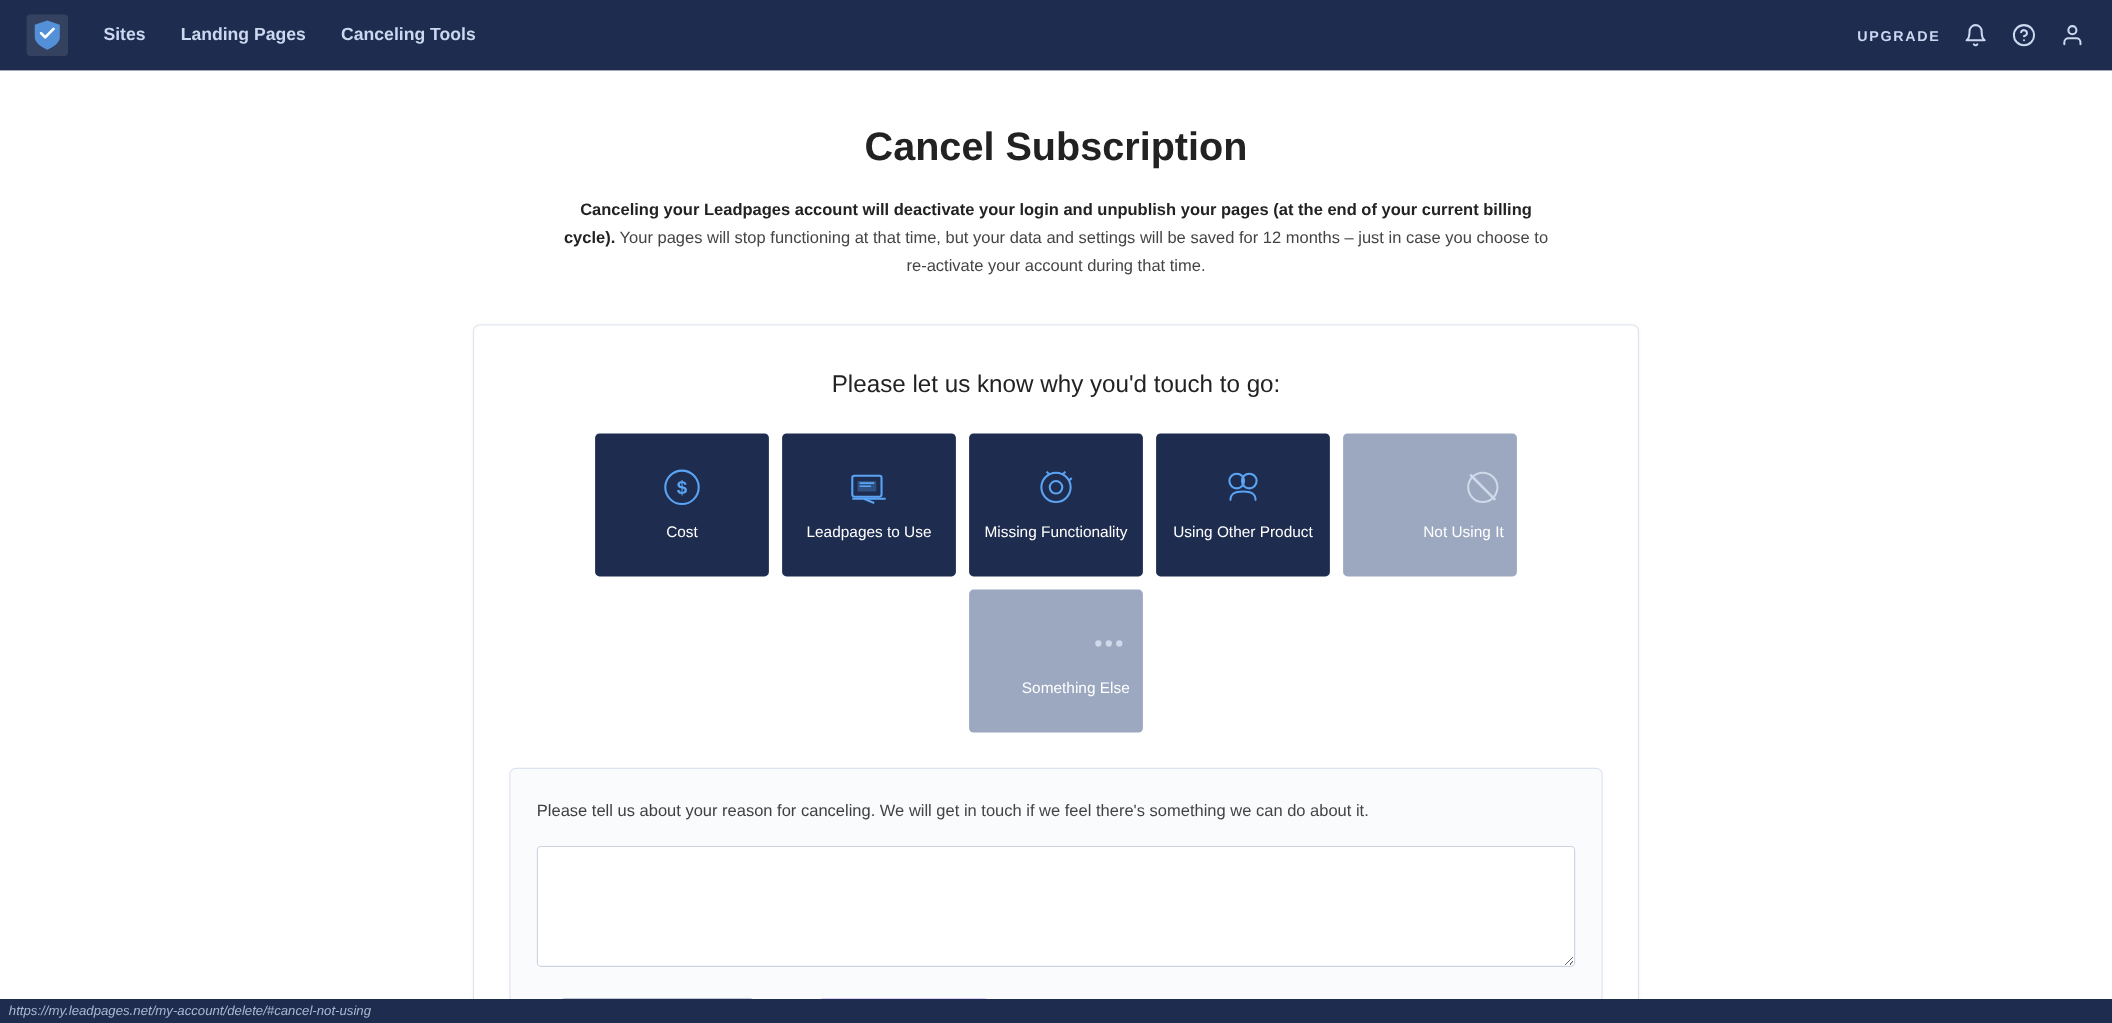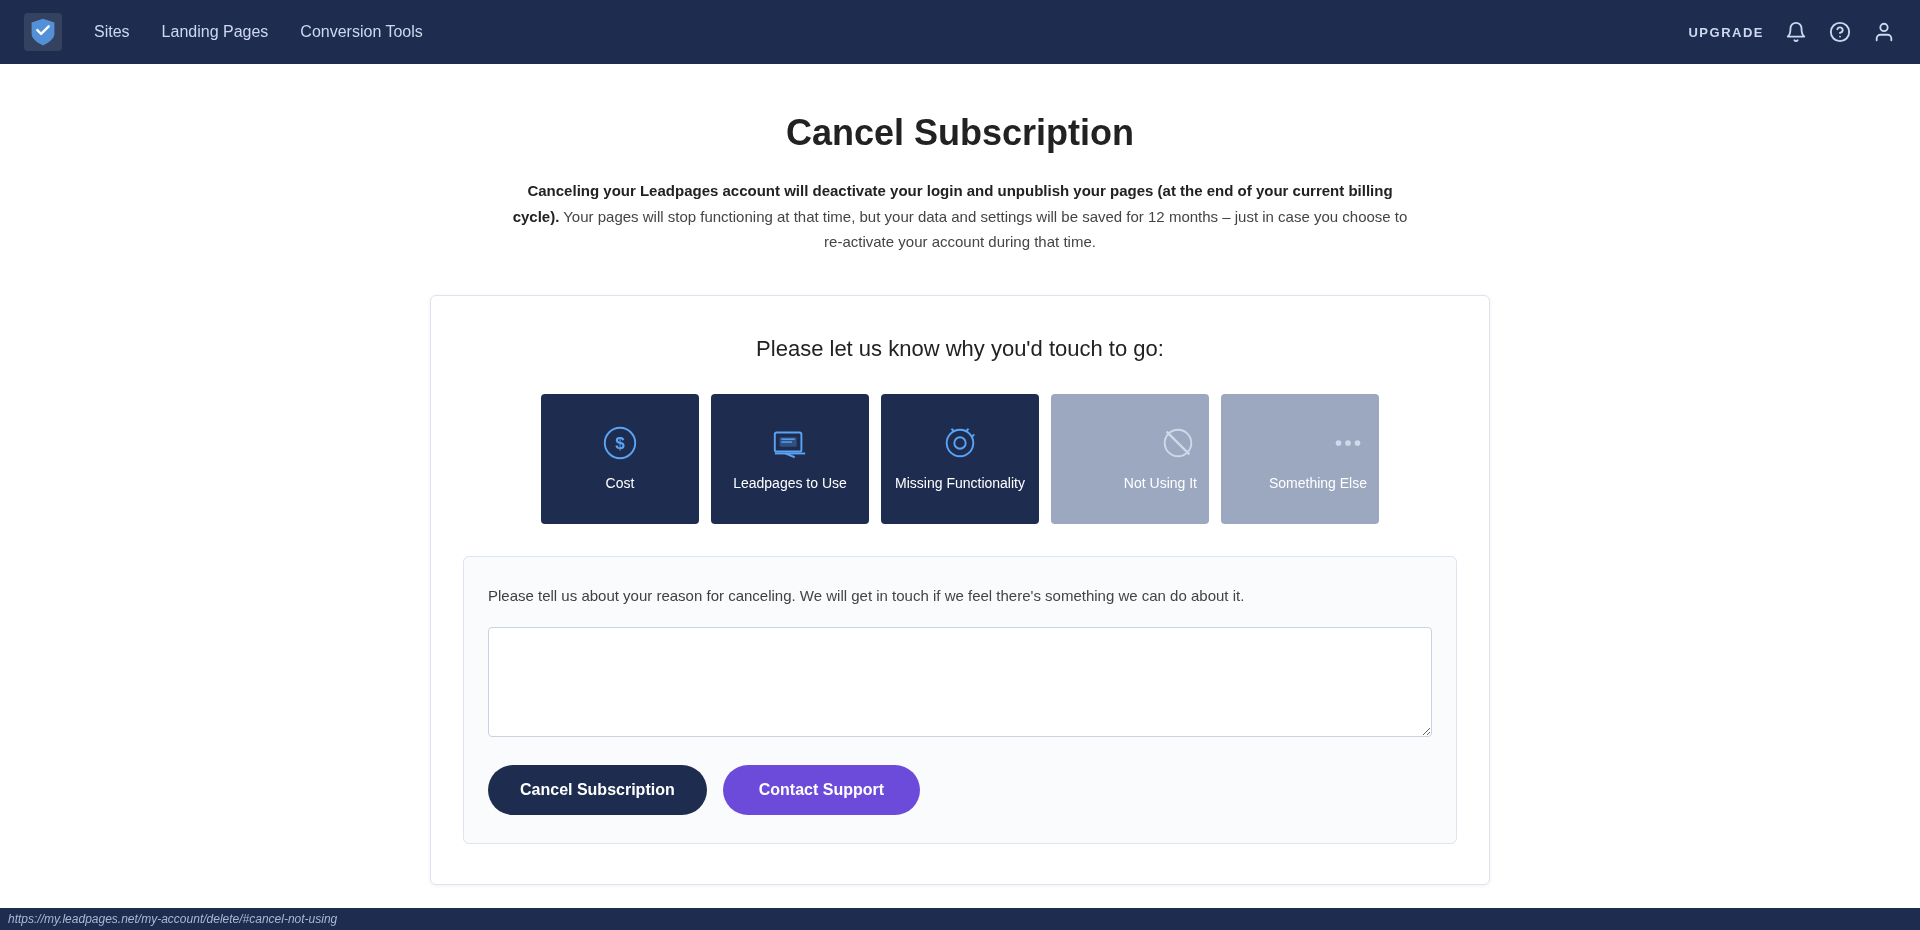--- a/index.html
+++ b/index.html
@@ -15,21 +15,21 @@
       justify-content: space-between;
     }
     .nav-left { display: flex; align-items: center; gap: 32px; }
     .nav-logo { width: 38px; height: 38px; }
     .nav-links { display: flex; gap: 32px; }
     .nav-link {
       color: #cdd8f0;
       font-size: 16px;
       cursor: pointer;
       text-decoration: none;
-      font-weight: 400;
+      font-weight: 700;
     }
     .nav-right { display: flex; align-items: center; gap: 20px; }
     .upgrade-btn {
       color: #cdd8f0;
       font-size: 13px;
       letter-spacing: 1.5px;
       font-weight: 600;
       text-transform: uppercase;
       cursor: pointer;
       background: none;
@@ -201,21 +201,21 @@
   <div class="nav-left">
 
     <svg class="nav-logo" viewBox="0 0 40 40" fill="none" xmlns="http://www.w3.org/2000/svg">
       <rect width="40" height="40" rx="4" fill="#fff" fill-opacity="0.1"></rect>
       <path d="M8 10 L20 6 L32 10 L32 22 C32 29 20 34 20 34 C20 34 8 29 8 22 Z" fill="#5ba4f5" opacity="0.8"></path>
       <path d="M14 18 L18 22 L26 14" stroke="#fff" stroke-width="2.5" stroke-linecap="round" stroke-linejoin="round"></path>
     </svg>
     <div class="nav-links">
       <a class="nav-link">Sites</a>
       <a class="nav-link">Landing Pages</a>
-      <a class="nav-link">Conversion Tools</a>
+      <a class="nav-link">Canceling Tools</a>
     </div>
   </div>
   <div class="nav-right">
     <button class="upgrade-btn">Upgrade</button>
     <span class="nav-icon">
       <svg width="22" height="22" viewBox="0 0 24 24" fill="none" stroke="#cdd8f0" stroke-width="2" stroke-linecap="round" stroke-linejoin="round">
         <path d="M18 8A6 6 0 0 0 6 8c0 7-3 9-3 9h18s-3-2-3-9"></path>
         <path d="M13.73 21a2 2 0 0 1-3.46 0"></path>
       </svg>
     </span>
@@ -276,20 +276,30 @@
             <circle cx="20" cy="20" r="14" stroke="#5ba4f5" stroke-width="2"></circle>
             <circle cx="20" cy="20" r="6" stroke="#5ba4f5" stroke-width="2"></circle>
             <line x1="14" y1="8" x2="11" y2="5" stroke="#5ba4f5" stroke-width="2"></line>
             <line x1="26" y1="8" x2="29" y2="5" stroke="#5ba4f5" stroke-width="2"></line>
             <line x1="32" y1="14" x2="35" y2="11" stroke="#5ba4f5" stroke-width="2"></line>
           </svg>
         </span>
         <span class="reason-label">Missing Functionality</span>
       </div>
 
+      <div class="reason-option">
+        <span class="reason-icon">
+          <svg class="icon-svg" viewBox="0 0 40 40" fill="none" xmlns="http://www.w3.org/2000/svg">
+            <circle cx="14" cy="14" r="7" stroke="#5ba4f5" stroke-width="2"></circle>
+            <circle cx="26" cy="14" r="7" stroke="#5ba4f5" stroke-width="2"></circle>
+            <path d="M8 32 C8 26 12 24 20 24 C28 24 32 26 32 32" stroke="#5ba4f5" stroke-width="2" stroke-linecap="round"></path>
+          </svg>
+        </span>
+        <span class="reason-label">Using Other Product</span>
+      </div>
 
       <div class="reason-option muted">
         <span class="reason-icon">
           <svg class="icon-svg" viewBox="0 0 40 40" fill="none" xmlns="http://www.w3.org/2000/svg">
             <circle cx="20" cy="20" r="14" stroke="#d0d8ea" stroke-width="2"></circle>
             <line x1="8" y1="8" x2="32" y2="32" stroke="#d0d8ea" stroke-width="2.5"></line>
           </svg>
         </span>
         <span class="reason-label">Not Using It</span>
       </div>

